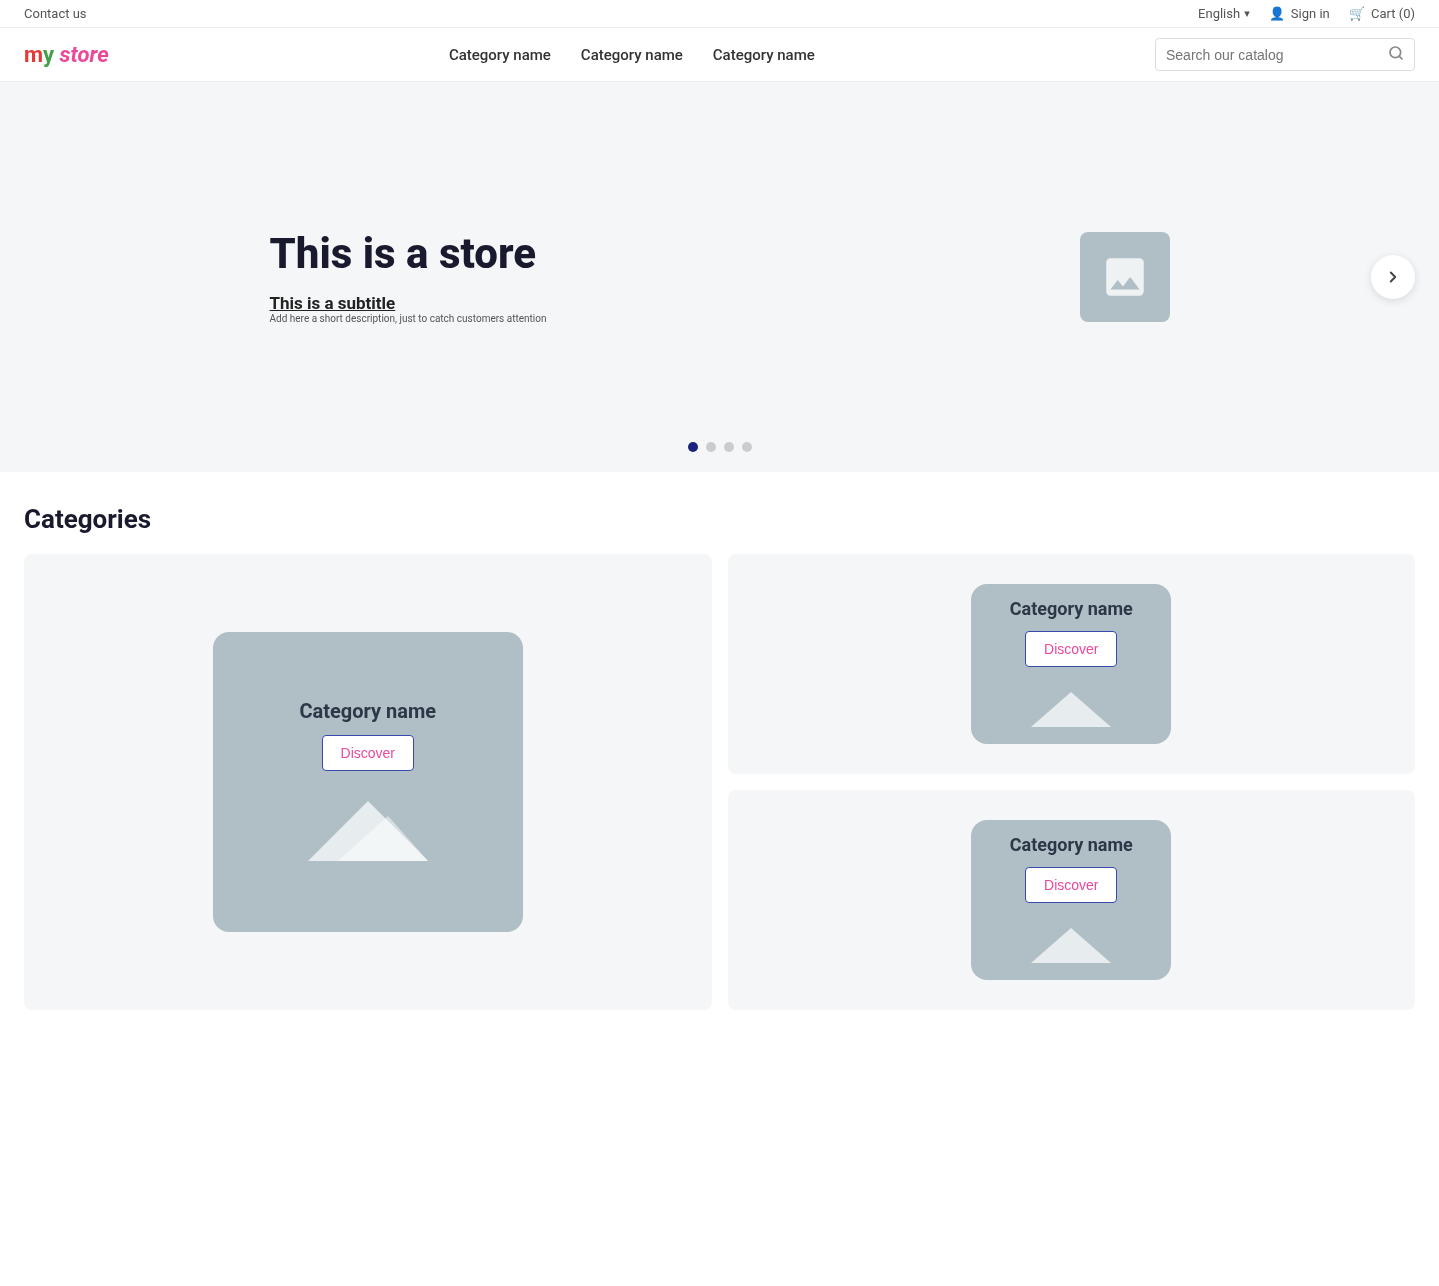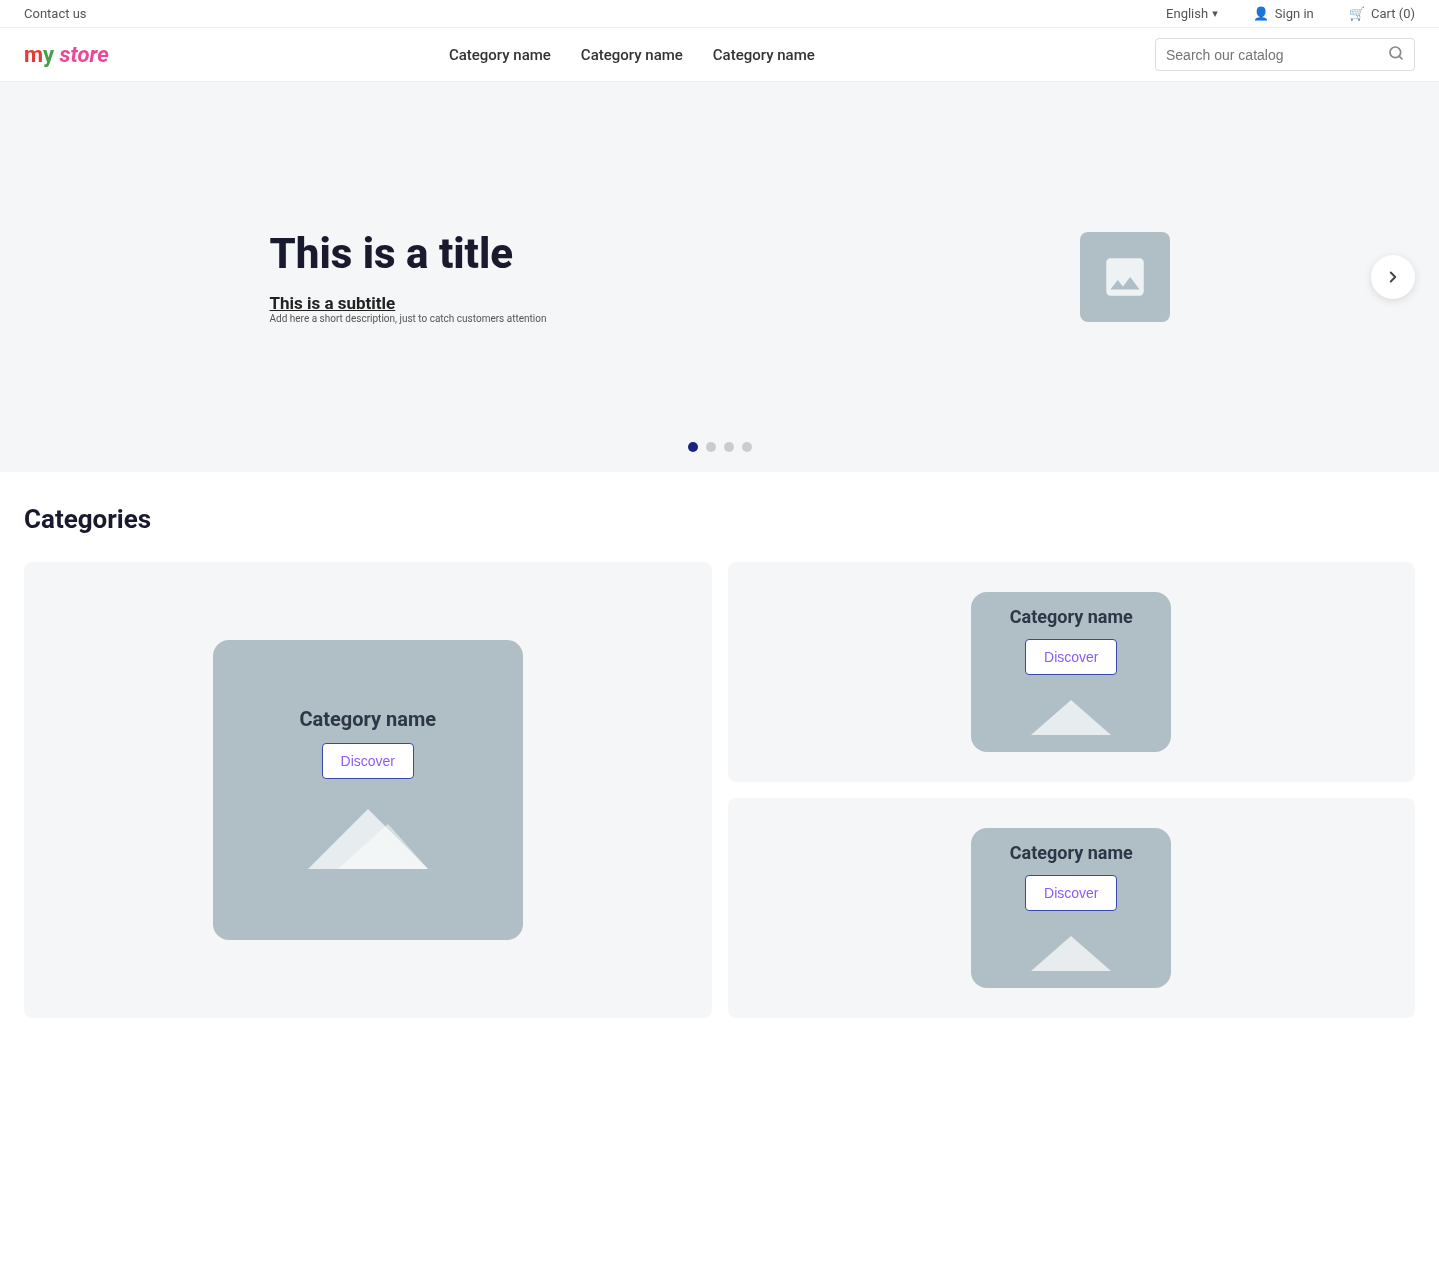--- a/index.html
+++ b/index.html
@@ -4,21 +4,21 @@
   <style>
     * { box-sizing: border-box; margin: 0; padding: 0; }
     body { font-family: -apple-system, BlinkMacSystemFont, 'Segoe UI', Roboto, Arial, sans-serif; background: #fff; color: #333; }
 
     
     .top-bar {
       display: flex; justify-content: space-between; align-items: flex-start;
       padding: 6px 24px; background: #fff; border-bottom: 1px solid #eee;
       font-size: 13px; color: #555;
     }
-    .top-bar-right { display: flex; align-items: center; gap: 36px; }
+    .top-bar-right { display: flex; align-items: center; gap: 20px; }
     .lang-select { display: flex; align-items: center; gap: 4px; cursor: pointer; }
     .sign-in-link, .cart-link { display: flex; align-items: center; gap: 5px; cursor: pointer; color: #555; text-decoration: none; font-size: 13px; }
 
     
     .header {
       display: flex; align-items: center; justify-content: space-between;
       padding: 10px 24px; border-bottom: 1px solid #eee; background: #fff;
     }
     .logo { display: flex; align-items: center; font-size: 22px; font-weight: 700; text-decoration: none; }
 
@@ -63,21 +63,21 @@
 
     .hero-dots {
       position: absolute; bottom: 20px; left: 50%; transform: translateX(-50%);
       display: flex; gap: 8px; align-items: center;
     }
     .dot { width: 10px; height: 10px; border-radius: 50%; background: #ccc; cursor: pointer; }
     .dot.active { background: #1a237e; }
 
     
     .categories-section { padding: 32px 24px; }
-    .section-title { font-size: 26px; font-weight: 700; color: #1a1a2e; margin-bottom: 28px; }
+    .section-title { font-size: 26px; font-weight: 700; color: #1a1a2e; margin-bottom: 20px; }
 
     .categories-grid {
       display: grid; grid-template-columns: 1fr 1fr; gap: 16px;
     }
 
     .category-card {
       background: #f5f6f7; border-radius: 8px;
       display: flex; align-items: center; justify-content: center;
       min-height: 220px; overflow: hidden; position: relative;
       padding: 20px;
@@ -92,21 +92,21 @@
     }
     .category-card.small .category-inner {
       width: 200px; height: 160px;
     }
     .category-name {
       font-size: 18px; font-weight: 700; color: #2d3748; text-align: center;
     }
     .category-card.large .category-name { font-size: 20px; }
 
     .discover-btn {
-      background: #fff; color: #8b5cf6; border: 1.5px solid #3949ab;
+      background: #fff; color: #ec4899; border: 1.5px solid #3949ab;
       border-radius: 4px; padding: 9px 18px; font-size: 14px; font-weight: 500;
       cursor: pointer; white-space: nowrap;
     }
 
     .mountain-icon { margin-top: 8px; }
     .mountain-icon svg { fill: rgba(255,255,255,0.7); }
 
     .right-col { display: flex; flex-direction: column; gap: 16px; }
   </style>
 </head>
@@ -146,21 +146,21 @@
         <circle cx="11" cy="11" r="8"></circle>
           <line x1="21" y1="21" x2="16.65" y2="16.65"></line>
       </svg>
     </button>
   </div>
 </header>
 
 <section class="hero">
   <div class="hero-content">
     <div class="hero-text">
-      <h1 class="hero-title">This is a title</h1>
+      <h1 class="hero-title">This is a store</h1>
       <p class="hero-subtitle">This is a subtitle</p>
       <p class="hero-desc">Add here a short description, just to catch customers attention</p>
     </div>
     <div class="hero-image">
       <svg viewBox="0 0 24 24" xmlns="http://www.w3.org/2000/svg">
         <path d="M21 19V5a2 2 0 0 0-2-2H5a2 2 0 0 0-2 2v14a2 2 0 0 0 2 2h14a2 2 0 0 0 2-2zM8.5 13.5l2.5 3.01L14.5 12l4.5 6H5l3.5-4.5z"></path>
       </svg>
     </div>
   </div>
   <button class="hero-nav-btn">

